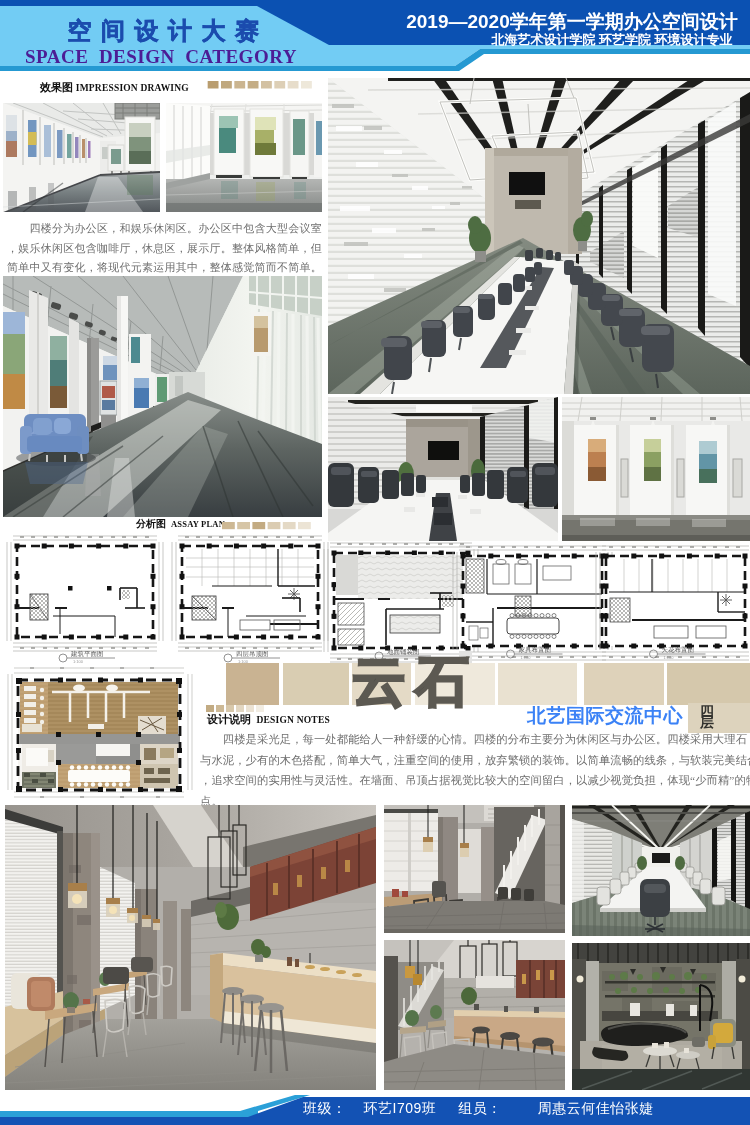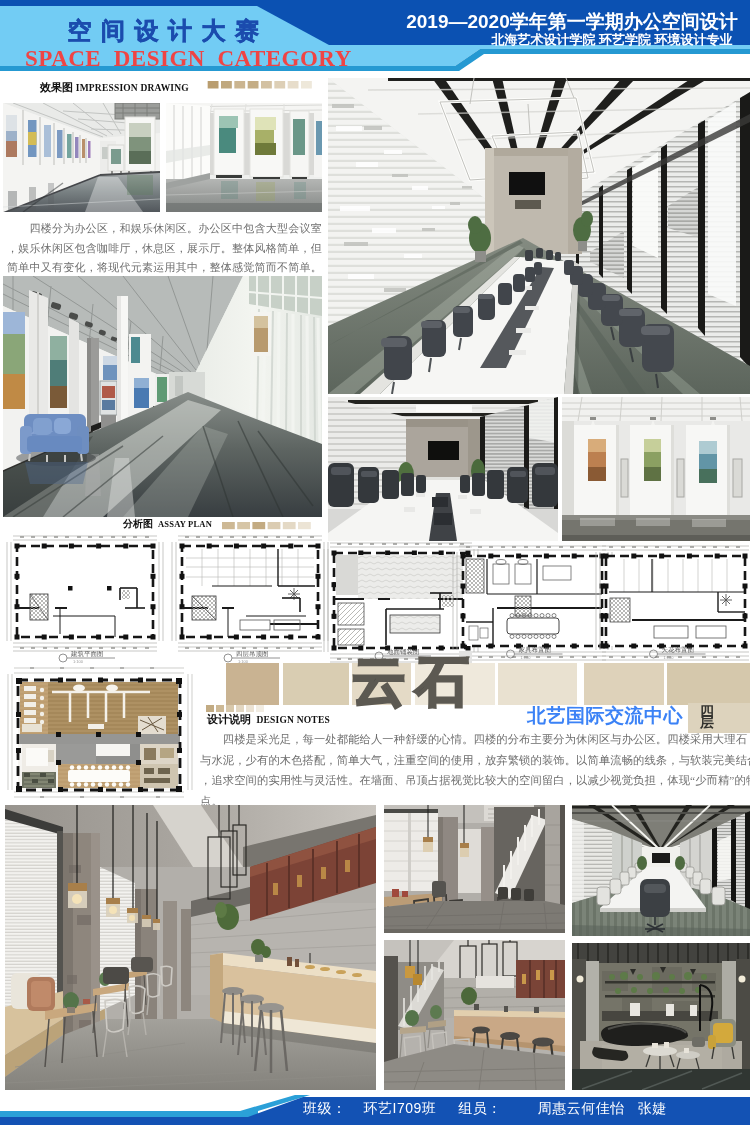--- a/index.html
+++ b/index.html
@@ -16,21 +16,21 @@
 
   <polygon points="0,66 455,66 480,49 750,49 750,54 484,54 459,71 0,71" fill="#2599d2"></polygon>
 
   <rect x="0" y="0" width="750" height="6" fill="#0b51b2"></rect>
 
   <polygon points="257,6 750,6 750,45 329,45" fill="#0b51b2"></polygon>
 </svg>
 
 <div class="abs" style="left:23px;top:15px;width:290px;font-family:'Liberation Serif',serif;font-weight:bold;font-size:24px;letter-spacing:9.5px;color:#1b4cae;text-align:center;-webkit-text-stroke:0.6px #1b4cae;">空间设计大赛</div>
 
-<div class="abs" style="left:25px;top:46px;font-family:'Liberation Serif',serif;font-weight:bold;font-size:23px;letter-spacing:0.5px;color:#ef4444;">SPACE&nbsp; DESIGN&nbsp; CATEGORY</div>
+<div class="abs" style="left:25px;top:46px;font-family:'Liberation Serif',serif;font-weight:bold;font-size:19px;letter-spacing:0.5px;color:#4c1d95;">SPACE&nbsp; DESIGN&nbsp; CATEGORY</div>
 
 <div class="abs" style="left:372px;top:9px;width:400px;text-align:center;font-weight:bold;font-size:19px;color:#fff;">2019—2020学年第一学期办公空间设计</div>
 
 <div class="abs" style="left:422px;top:31px;width:380px;text-align:center;font-weight:bold;font-size:13px;color:#fff;">北海艺术设计学院 环艺学院 环境设计专业</div>
 
 <div class="abs" style="left:40px;top:80px;font-family:'Liberation Serif',serif;font-weight:bold;font-size:11px;color:#111;">效果图 <span style="font-size:9.5px;letter-spacing:0.2px;">IMPRESSION DRAWING</span></div>
 
 <svg class="abs" style="left:201px;top:81px" width="120" height="8" viewBox="0 0 128 9.6">
   <rect x="0" y="0" width="13" height="9" fill="#b99d6f"></rect>
   <rect x="16" y="0" width="13" height="9" fill="#c0a87e"></rect>
@@ -339,21 +339,21 @@
   <rect x="30" y="142" width="19" height="17" rx="5" fill="#81a0cf"></rect>
   <rect x="51" y="142" width="17" height="16" rx="5" fill="#8aa8d6"></rect>
   <g stroke="#c8c8c6" stroke-width="2">
       <line x1="27" y1="178" x2="26" y2="185"></line>
       <line x1="44" y1="179" x2="44" y2="186"></line>
       <line x1="62" y1="179" x2="62" y2="186"></line>
       <line x1="78" y1="178" x2="79" y2="185"></line>
     </g>
 </svg>
 
-<div class="abs" style="left:123px;top:517px;font-family:'Liberation Serif',serif;font-weight:bold;font-size:10px;color:#111;">分析图&nbsp; <span style="font-size:8.5px;letter-spacing:0.2px;">ASSAY PLAN</span></div>
+<div class="abs" style="left:136px;top:517px;font-family:'Liberation Serif',serif;font-weight:bold;font-size:10px;color:#111;">分析图&nbsp; <span style="font-size:8.5px;letter-spacing:0.2px;">ASSAY PLAN</span></div>
 
 <svg class="abs" style="left:210px;top:522px" width="120" height="8" viewBox="0 0 120 10">
   <rect x="0" y="0" width="16" height="9" fill="#cdb894"></rect>
   <rect x="19" y="0" width="16" height="9" fill="#d6c5a6"></rect>
   <rect x="38" y="0" width="16" height="9" fill="#c3ab82"></rect>
   <rect x="57" y="0" width="16" height="9" fill="#dbccb2"></rect>
   <rect x="76" y="0" width="16" height="9" fill="#e4d9c5"></rect>
   <rect x="95" y="0" width="16" height="9" fill="#ece4d5"></rect>
 </svg>
 
@@ -1998,13 +1998,13 @@
     </g>
 
   <rect x="120" y="94" width="13" height="10" rx="3" fill="#6e6d65"></rect>
 </svg>
 
 <svg class="abs" style="left:0;top:1090px" width="750" height="35" viewBox="0 0 750 35">
   <polygon points="0,21 240,21 295,5 310,5 258,21 258,27 0,27" fill="#2ba0d8"></polygon>
   <polygon points="0,27 248,27 303,7 750,7 750,35 0,35" fill="#1352b4"></polygon>
 </svg>
 
-<div class="abs" style="left:303px;top:1100px;font-size:14px;color:#fff;letter-spacing:0.5px;">班级：<span style="margin-left:17px;">环艺I709班</span><span style="margin-left:22px;">组员：</span><span style="margin-left:36px;">周惠云</span><span style="margin-left:0;">何佳怡</span><span style="margin-left:13px;">张婕</span></div>
+<div class="abs" style="left:303px;top:1100px;font-size:14px;color:#fff;letter-spacing:0.5px;">班级：<span style="margin-left:17px;">环艺I709班</span><span style="margin-left:22px;">组员：</span><span style="margin-left:36px;">周惠云</span><span style="margin-left:0;">何佳怡</span><span style="margin-left:0;">张婕</span></div>
 
 </body></html>

